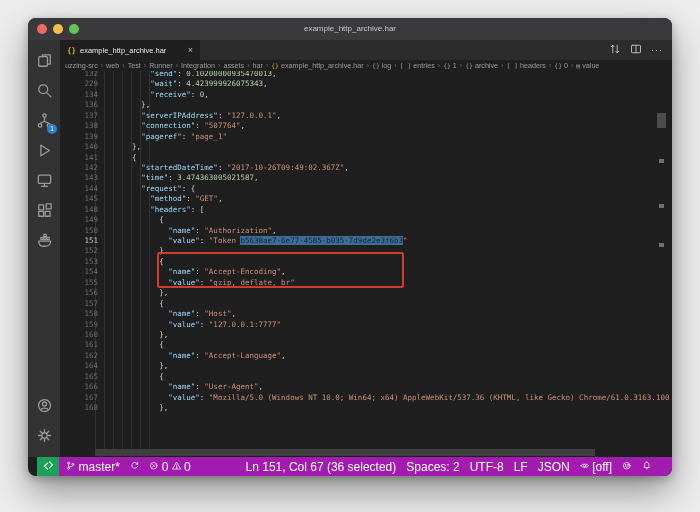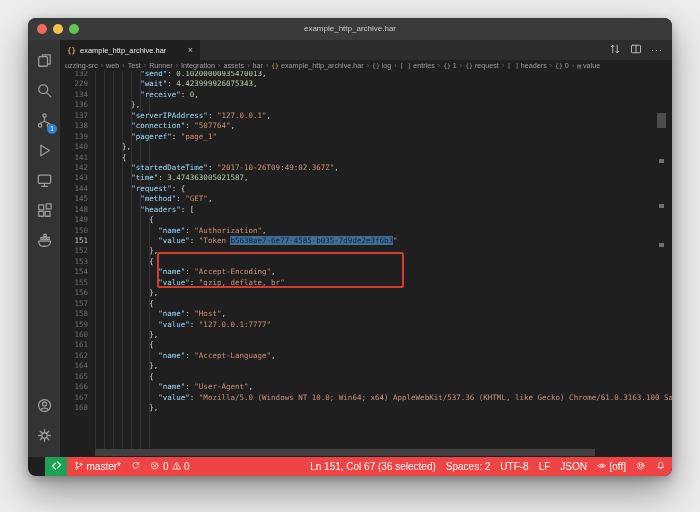--- a/index.html
+++ b/index.html
@@ -39,43 +39,43 @@
   .breadcrumb{position:absolute;left:32px;top:42px;right:0;height:11px;background:#1f1f1f;
               display:flex;align-items:center;font-size:7.2px;color:#9d9d9d;padding-left:5px;
               white-space:nowrap;overflow:hidden;}
   .crumb{display:flex;align-items:flex-end;gap:2px;}
   .crumb .sym{font-family:"DejaVu Sans Mono",monospace;font-size:6.4px;color:#9d9d9d;}
   .crumb .sym.file{color:#d8a157;}
   .crumb-sep{color:#6b6b6b;margin:0 3px;font-size:7px;}
   
   .editor{position:absolute;left:32px;top:53px;right:0;bottom:19px;background:#1f1f1f;overflow:hidden;}
   .guide{position:absolute;top:0;bottom:8px;width:1px;background:#323232;z-index:1;}
-  #lines{position:absolute;left:0;right:12px;top:-2px;z-index:2;}
+  #lines{position:absolute;left:0;right:12px;top:-2px;z-index:2;padding-left:10px;}
   .ln{height:10.45px;display:flex;font-family:"DejaVu Sans Mono",monospace;font-size:7.5px;
       line-height:10.45px;white-space:pre;}
   .num{width:28px;text-align:right;color:#6d6d6d;flex:none;}
   .num.active{color:#c6c6c6;}
   .code{margin-left:7px;}
   .t-p{color:#d4d4d4;}.t-k{color:#9cdcfe;}.t-s{color:#ce9178;}.t-n{color:#b5cea8;}
   .t-u{color:#ce9178;text-decoration:underline;}
   .t-sel{background:#3e6d98;color:#102233;}
   .annotation{position:absolute;left:97px;top:181px;width:243px;height:32px;border:2px solid #d23b2d;
               border-radius:2px;z-index:3;}
   .vscroll{position:absolute;right:5px;top:0;width:11px;bottom:0;z-index:4;}
   .vthumb{position:absolute;left:1px;top:42px;width:9px;height:15px;background:#4d4d4d;}
   .vmark{position:absolute;left:3px;width:5px;height:4px;background:#6f6f6f;}
   .hscroll{position:absolute;left:28px;right:16px;bottom:1px;height:7px;z-index:4;}
   .hthumb{position:absolute;left:7px;top:0;height:7px;width:500px;background:#3f3f3f;}
   
-  .status{position:absolute;left:17px;right:0;bottom:0;height:19px;background:#ef4444;display:flex;
-          align-items:center;color:#fff;font-size:10px;}
+  .status{position:absolute;left:9px;right:0;bottom:0;height:19px;background:#a21caf;display:flex;
+          align-items:center;color:#fff;font-size:12px;}
   .remote{width:22px;height:19px;background:#1da158;display:flex;align-items:center;justify-content:center;flex:none;}
   .remote svg{width:11px;height:11px;}
   .st-left{display:flex;align-items:center;gap:10px;padding-left:7px;}
-  .st-right{margin-left:auto;display:flex;align-items:center;gap:10px;padding-right:7px;}
+  .st-right{margin-left:auto;display:flex;align-items:center;gap:10px;padding-right:21px;}
   .st-item{display:flex;align-items:center;gap:3px;white-space:nowrap;}
   .st-item svg{width:9.5px;height:9.5px;}
 </style>
 </head>
 <body>
 
 <div class="window">
 
   <div class="titlebar">
     <div class="lights">
@@ -217,21 +217,21 @@
         <span>entries</span>
       </span>
       <span class="crumb-sep">›</span>
       <span class="crumb">
         <span class="sym">{}</span>
         <span>1</span>
       </span>
       <span class="crumb-sep">›</span>
       <span class="crumb">
         <span class="sym">{}</span>
-        <span>request</span>
+        <span>archive</span>
       </span>
       <span class="crumb-sep">›</span>
       <span class="crumb">
         <span class="sym">[ ]</span>
         <span>headers</span>
       </span>
       <span class="crumb-sep">›</span>
       <span class="crumb">
         <span class="sym">{}</span>
         <span>0</span>

